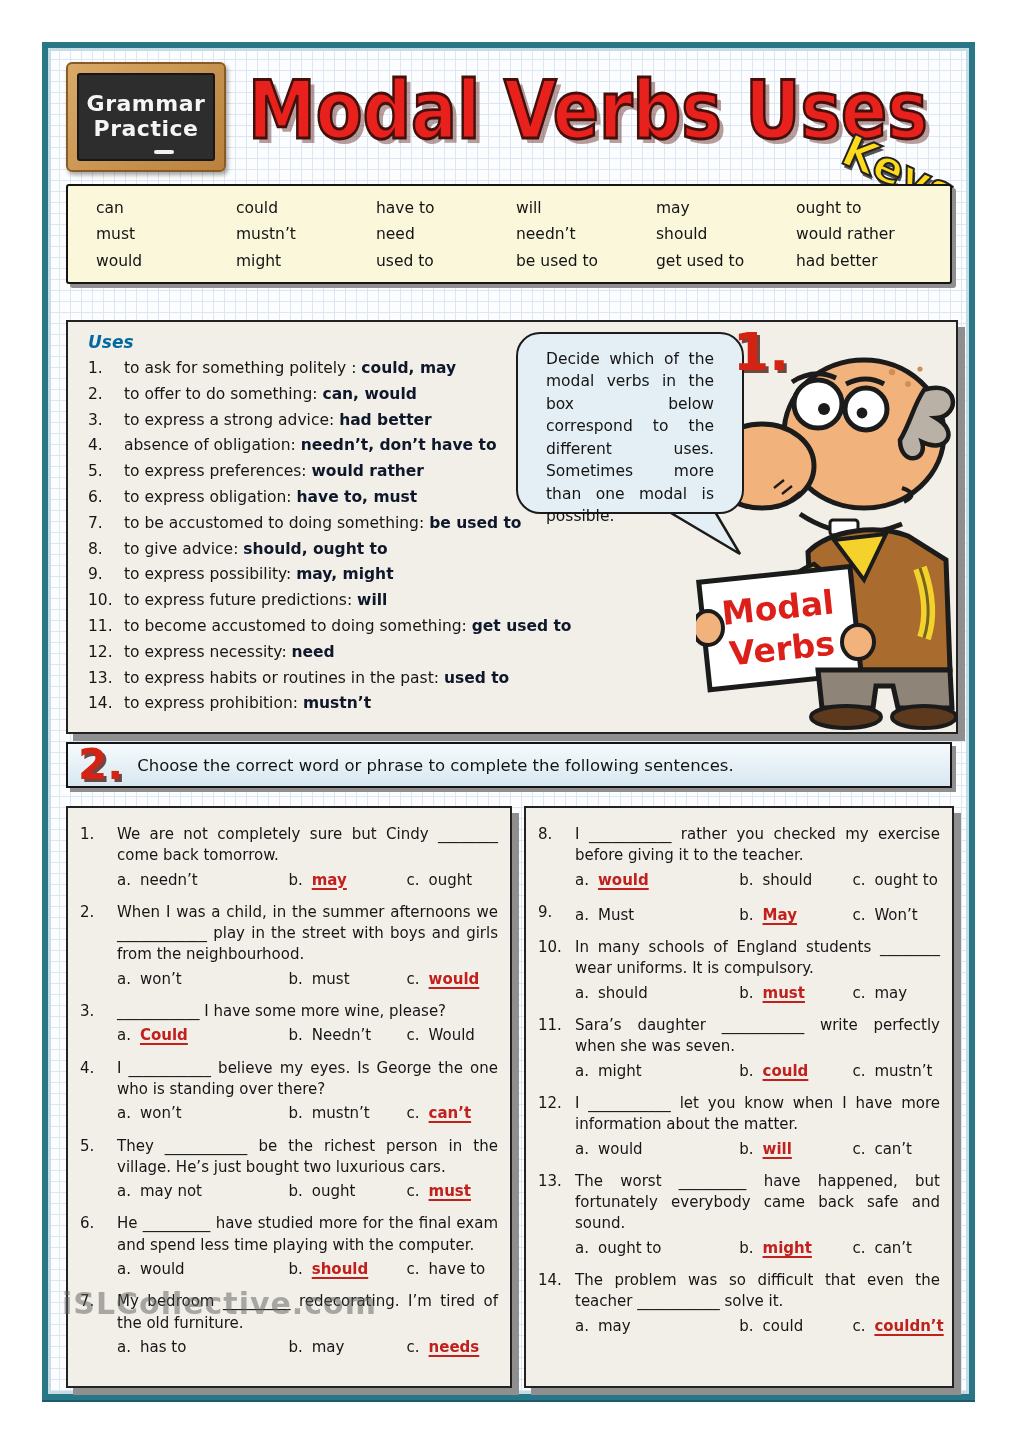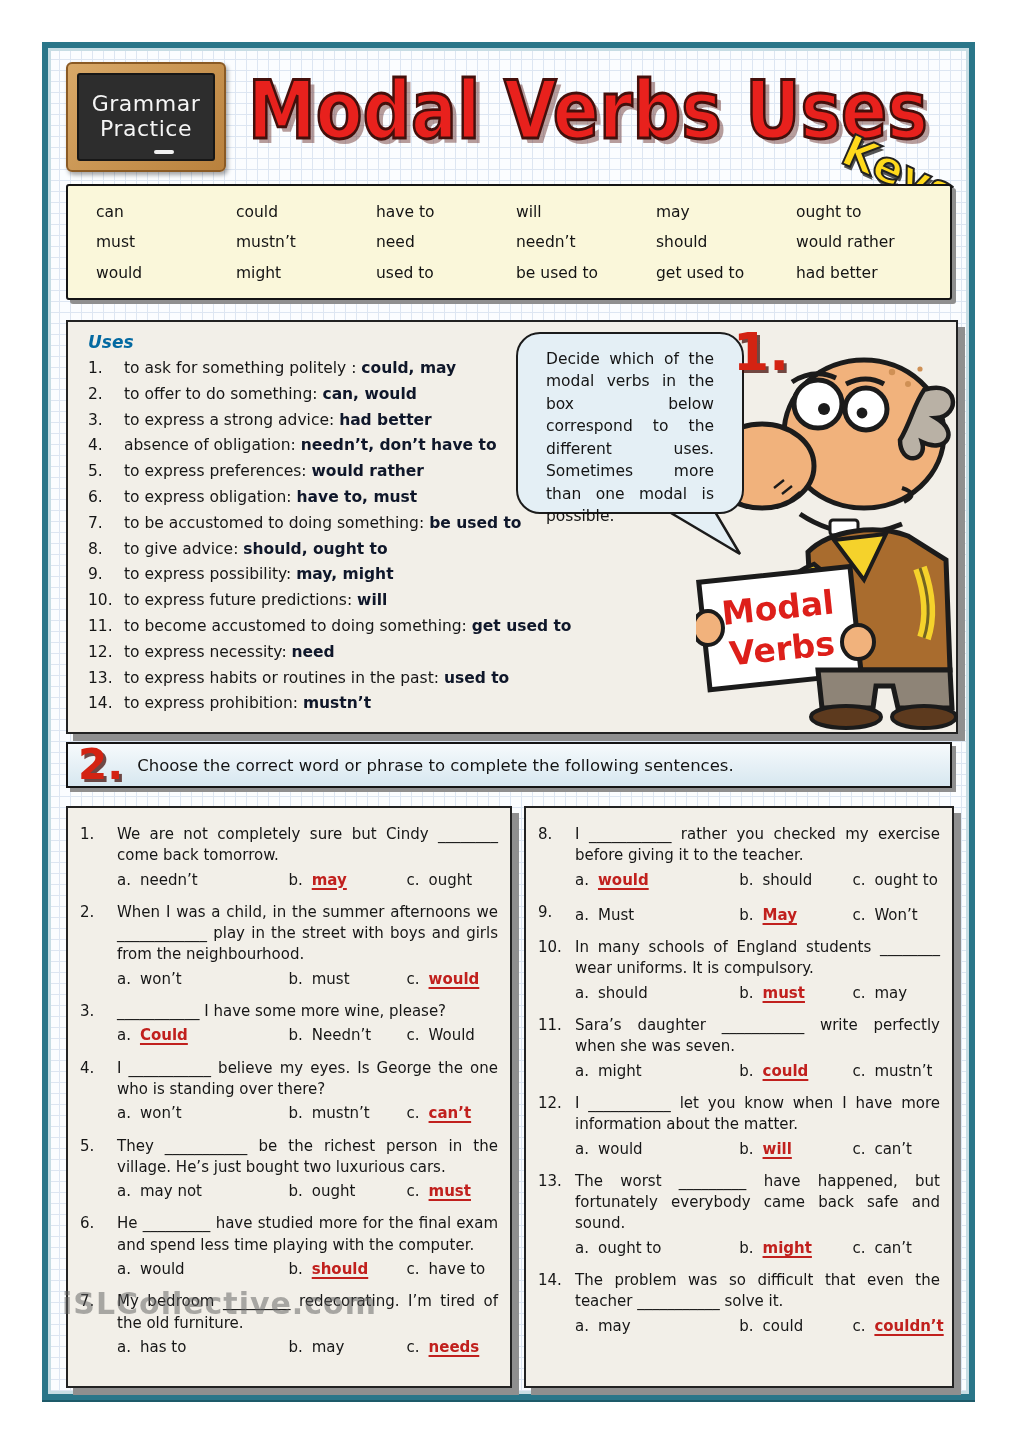--- a/index.html
+++ b/index.html
@@ -20,21 +20,21 @@
   
   .board {
     position:absolute; left:18px; top:14px; width:160px; height:110px;
     background:linear-gradient(135deg,#d9a968,#b9813d);
     border:2px solid #8a5a24; border-radius:6px; padding:9px;
     box-shadow:2px 3px 4px rgba(0,0,0,.35);
   }
   .board-inner {
     width:100%; height:100%; background:#2d2d2d; border:2px solid #171717; border-radius:3px;
     display:flex; flex-direction:column; align-items:center; justify-content:center;
-    color:#f5f5f5; font-size:22px; font-weight:normal; line-height:1.12; letter-spacing:.5px;
+    color:#f5f5f5; font-size:22px; font-weight:bold; line-height:1.12; letter-spacing:.5px;
     position:relative;
   }
   .board-inner::after {
     content:""; position:absolute; bottom:5px; left:56%; width:20px; height:4px;
     background:#f2f2f2; border-radius:2px;
   }
 
   
   .main-title {
     position:absolute; left:200px; top:16px; width:720px;
@@ -46,21 +46,21 @@
   .keys-label {
     position:absolute; left:792px; top:98px;
     font-size:44px; font-weight:bold; color:#ffd91c;
     -webkit-text-stroke:2px #222;
     text-shadow:3px 3px 0 rgba(40,40,40,.8);
     transform:rotate(24deg);
   }
 
   
   .modal-box {
-    position:absolute; left:18px; top:136px; width:886px; height:116px;
+    position:absolute; left:18px; top:136px; width:886px; height:100px;
     background:#faf7da; border:2px solid #141414; border-radius:3px;
     box-shadow:4px 4px 0 #8f8f8f;
     display:grid; grid-template-columns:repeat(6, 1fr);
     align-content:space-evenly; padding:4px 14px 4px 28px;
     font-size:15.5px; color:#141414;
   }
   .mv-cell { white-space:nowrap; }
 
   
   .uses-panel {

